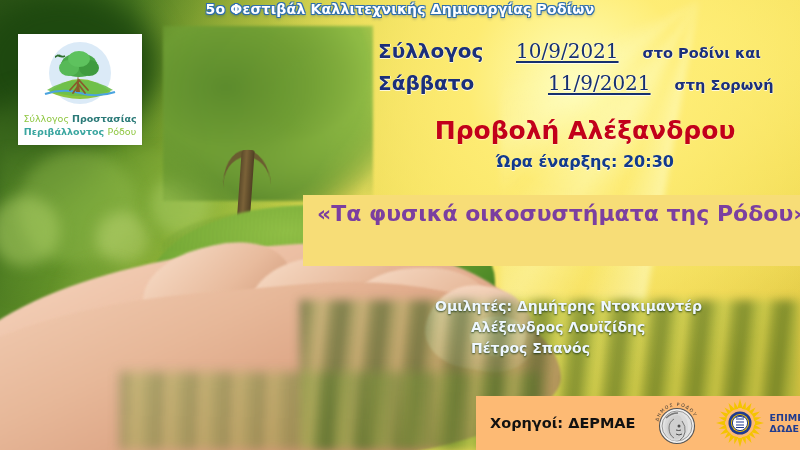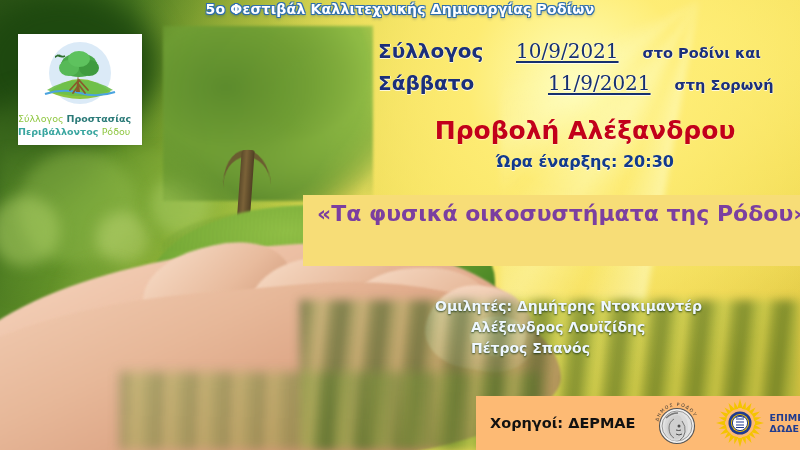--- a/index.html
+++ b/index.html
@@ -147,21 +147,21 @@
 
   .assoc-logo{
     position:absolute;left:18px;top:34px;width:124px;height:111px;
     background:#ffffff;box-shadow:0 0 2px rgba(0,0,0,.12);
     overflow:hidden;
   }
   .assoc-logo .mark{
     position:absolute;left:50%;top:6px;transform:translateX(-50%);
   }
   .assoc-logo .l1,.assoc-logo .l2{
-    position:absolute;left:0;right:0;
+    position:absolute;left:0;right:0;text-align:center;
     font-size:9.5px;font-family:"DejaVu Sans","Liberation Sans",sans-serif;
     white-space:nowrap;
   }
   .assoc-logo .l1{top:79px;}
   .assoc-logo .l2{top:92px;}
   .lt{color:#8ec63f;}
   .bd{color:#2b7a78;font-weight:700;}
   .bd2{color:#3aa6a0;font-weight:700;}
 
   .dates{

